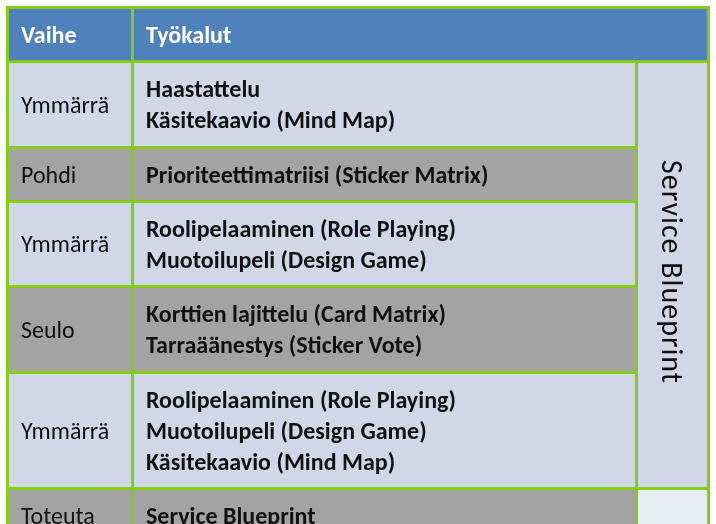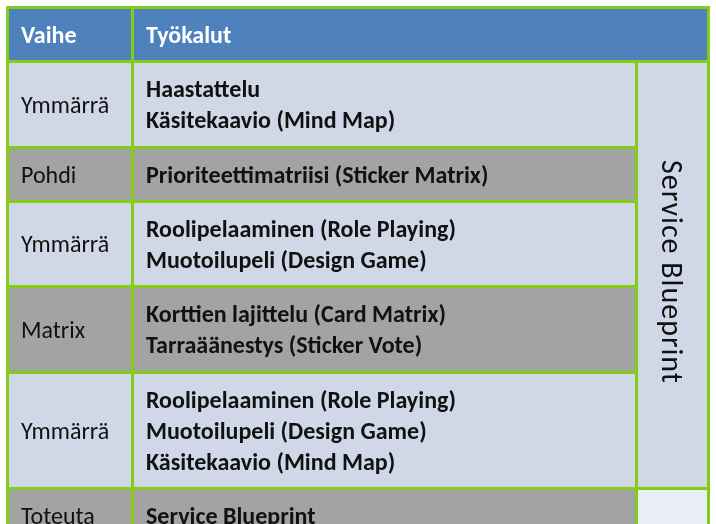--- a/index.html
+++ b/index.html
@@ -91,21 +91,21 @@
       </td>
     </tr>
     <tr class="odd">
       <td>Ymmärrä</td>
       <td>
         <span class="tool-line">Roolipelaaminen (Role Playing)</span>
         <span class="tool-line">Muotoilupeli (Design Game)</span>
       </td>
     </tr>
     <tr class="even">
-      <td>Matrix</td>
+      <td>Seulo</td>
       <td>
         <span class="tool-line">Korttien lajittelu (Card Matrix)</span>
         <span class="tool-line">Tarraäänestys (Sticker Vote)</span>
       </td>
     </tr>
     <tr class="odd">
       <td>Ymmärrä</td>
       <td>
         <span class="tool-line">Roolipelaaminen (Role Playing)</span>
         <span class="tool-line">Muotoilupeli (Design Game)</span>

